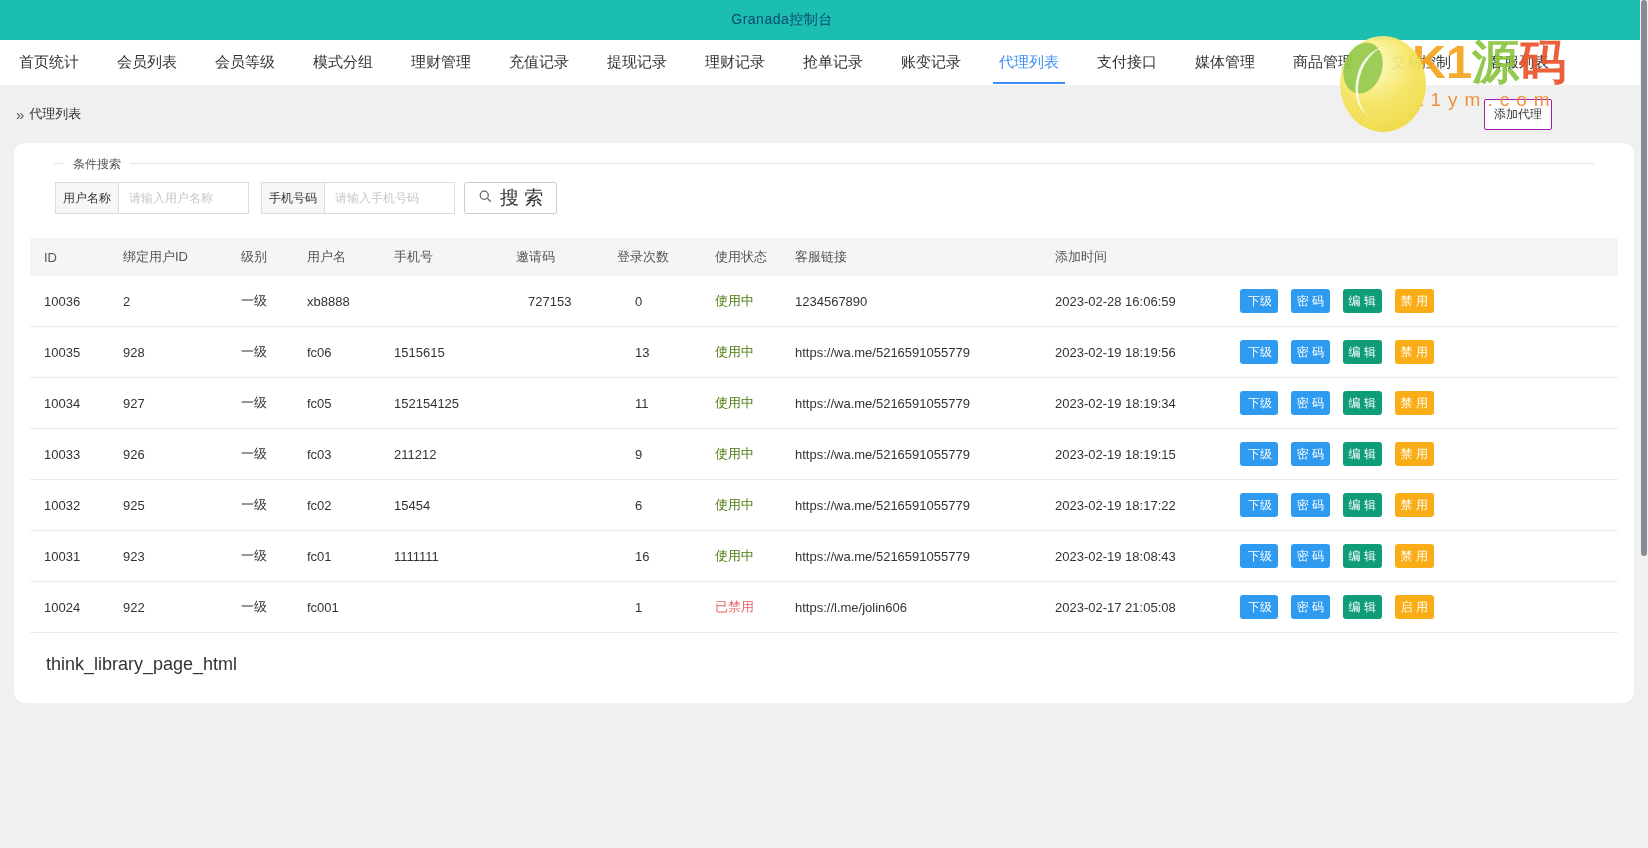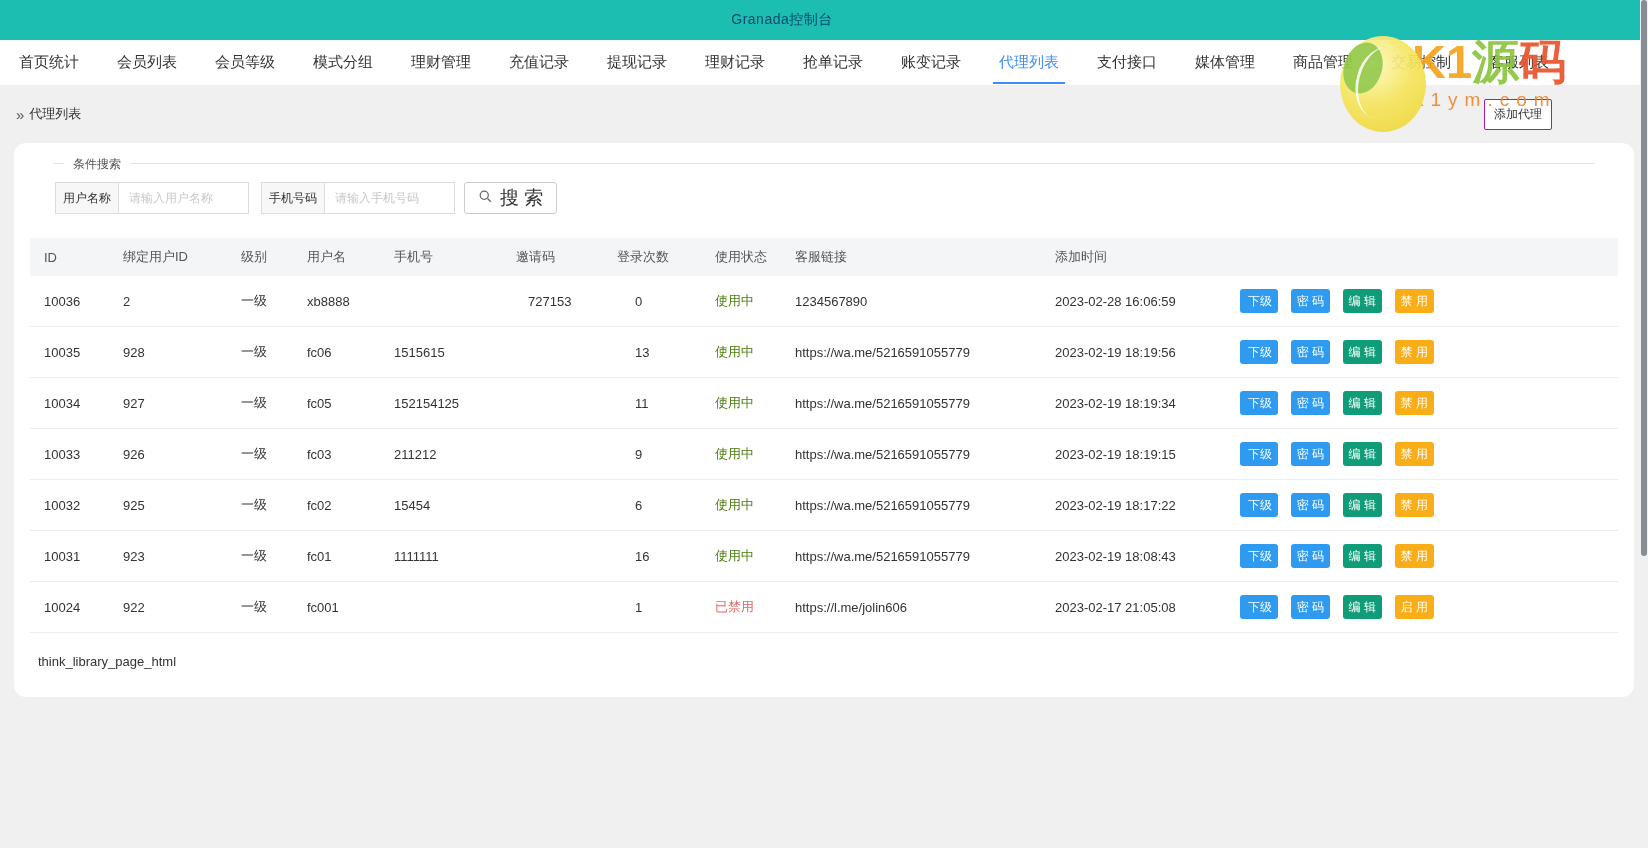--- a/index.html
+++ b/index.html
@@ -94,21 +94,21 @@
   .status-disabled { color: #e66565; }
   .btn {
     display: inline-block; min-width: 38px; padding: 6px 6px; margin-right: 9px;
     border: none; border-radius: 3px; color: #fff; font-size: 12px; text-align: center;
     cursor: pointer; line-height: 1; font-family: inherit; white-space: nowrap;
   }
   .btn-blue { background: #2f9bf0; text-align: right; }
   .btn-green { background: #0e9d78; }
   .btn-warn { background: #f9ad17; }
 
-  .footer-text { margin: 21px 24px 0; font-size: 13px; color: #333; }
+  .footer-text { margin: 21px 32px 0; font-size: 18px; color: #333; }
 
   
   .watermark { position: absolute; top: 36px; left: 1340px; z-index: 100; pointer-events: none; opacity: .93; display: flex; }
   .wm-ball {
     width: 86px; height: 96px; border-radius: 50%;
     background: radial-gradient(circle at 38% 30%, #fdf9c4 0%, #f6e661 45%, #eed32f 100%);
     position: relative; flex: 0 0 auto;
   }
   .wm-ball::before {
     content: ""; position: absolute; left: 4px; top: 6px; width: 38px; height: 52px;

